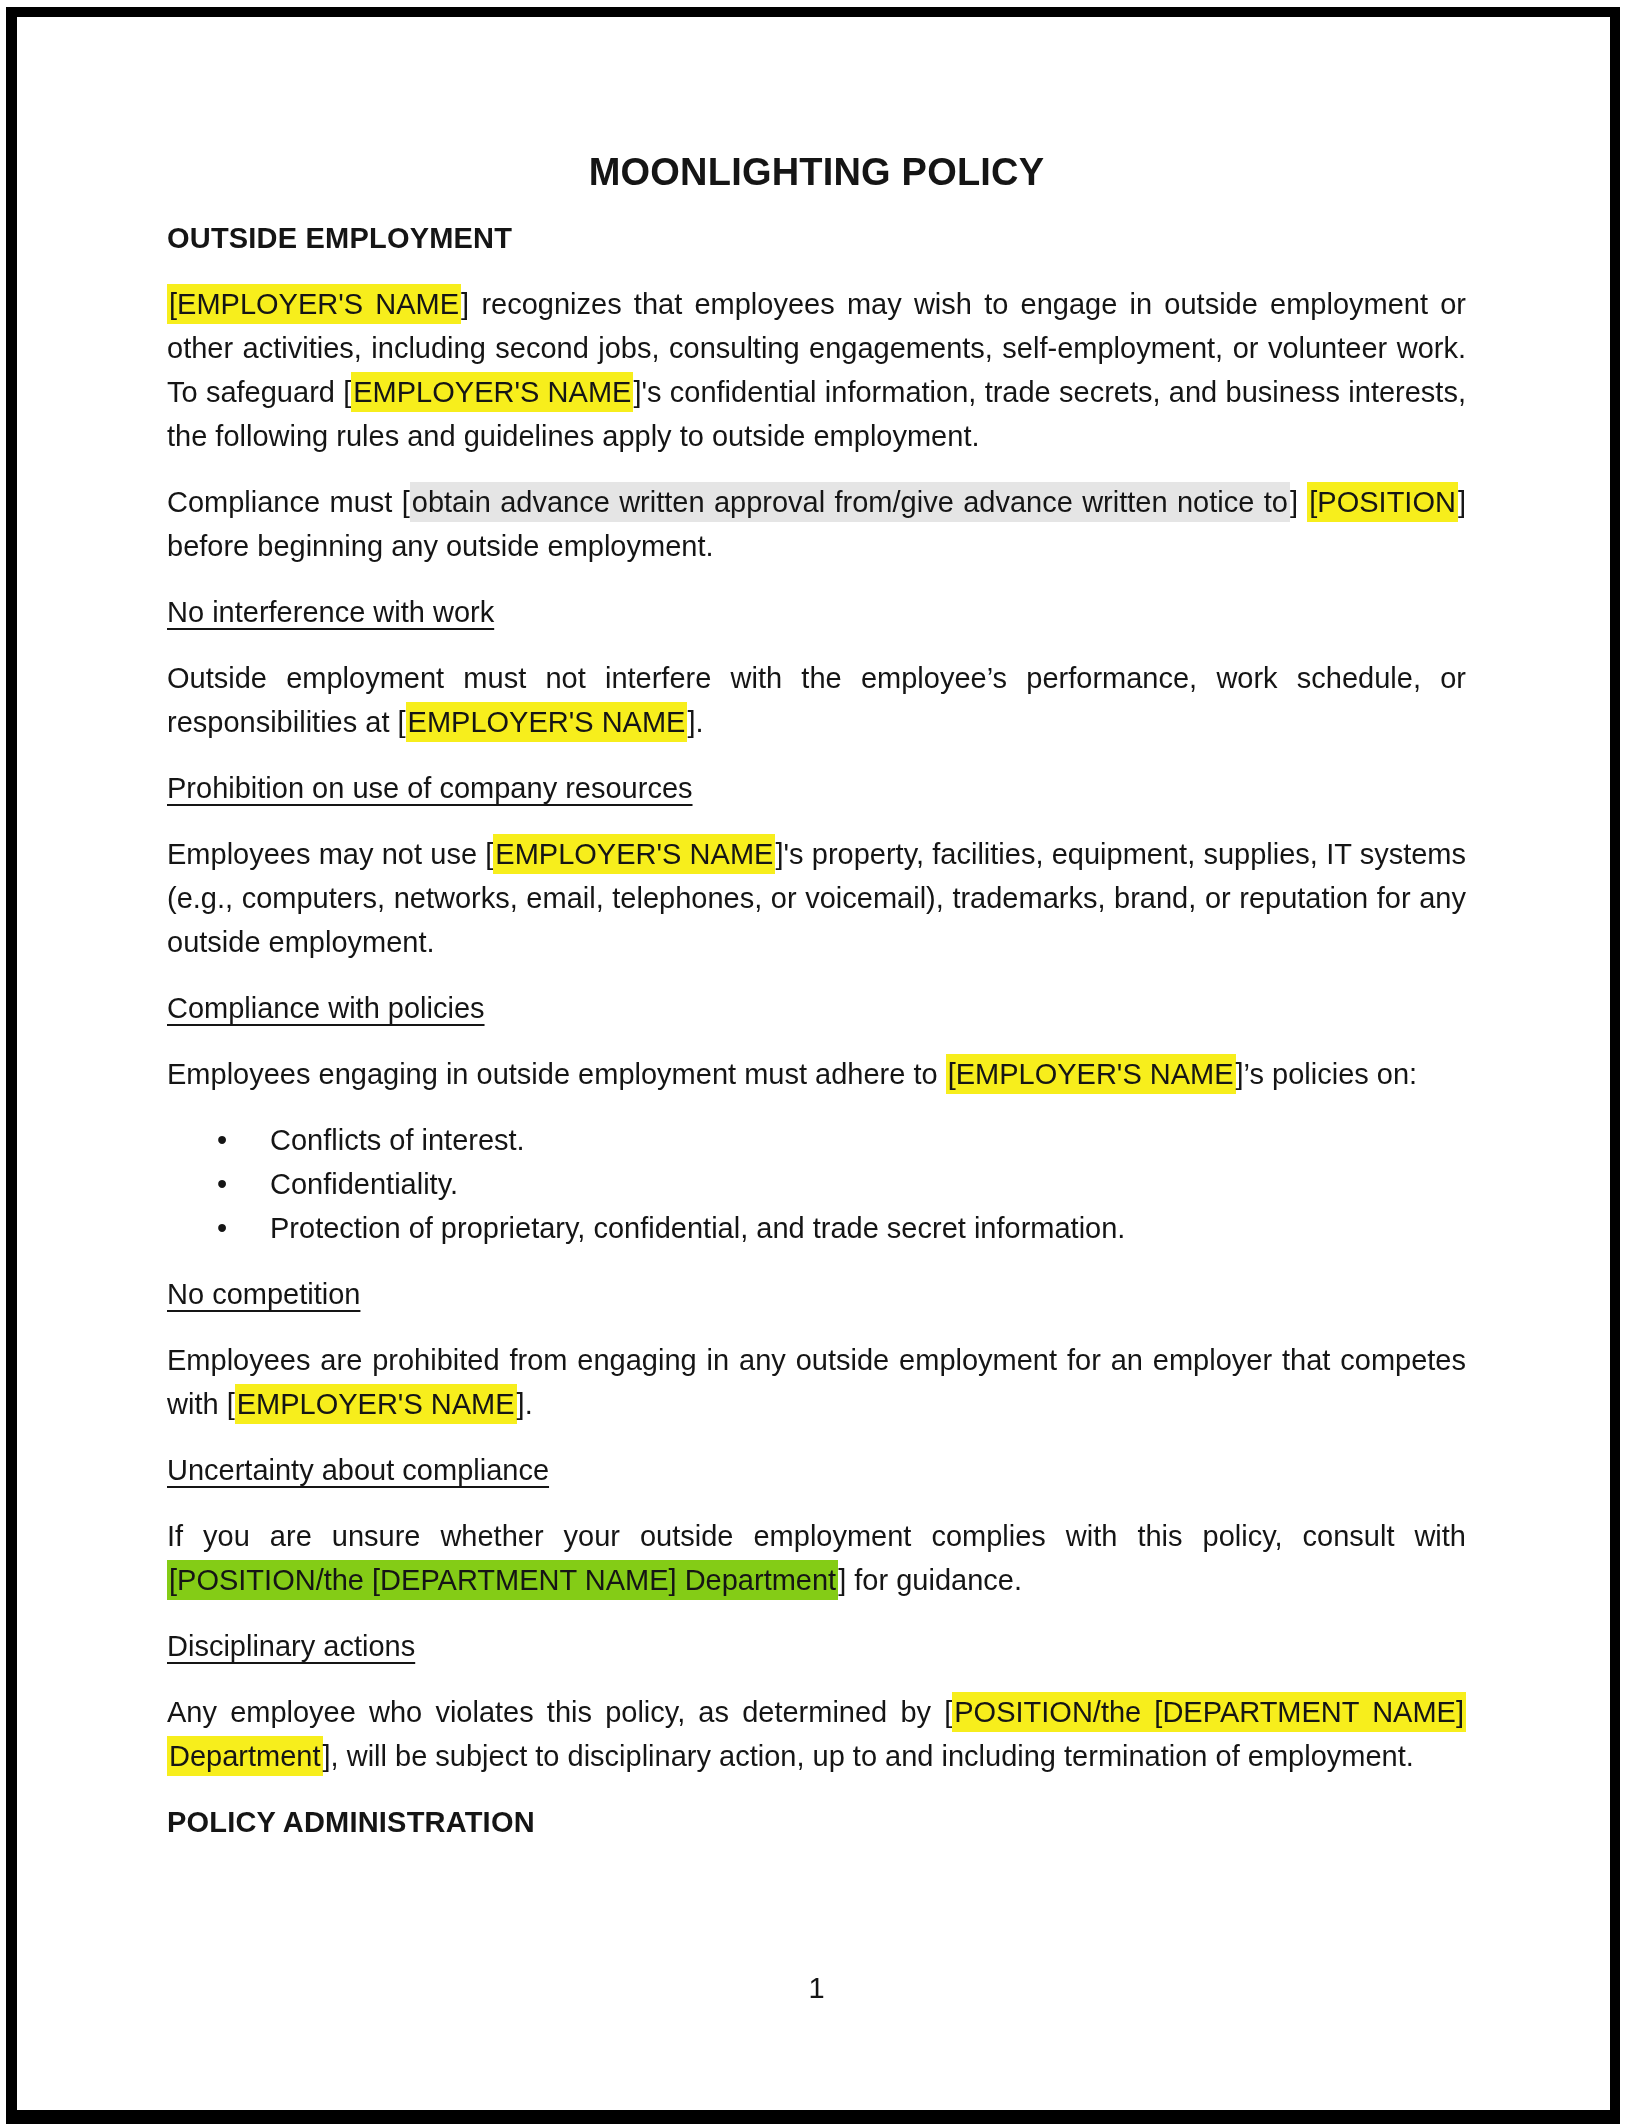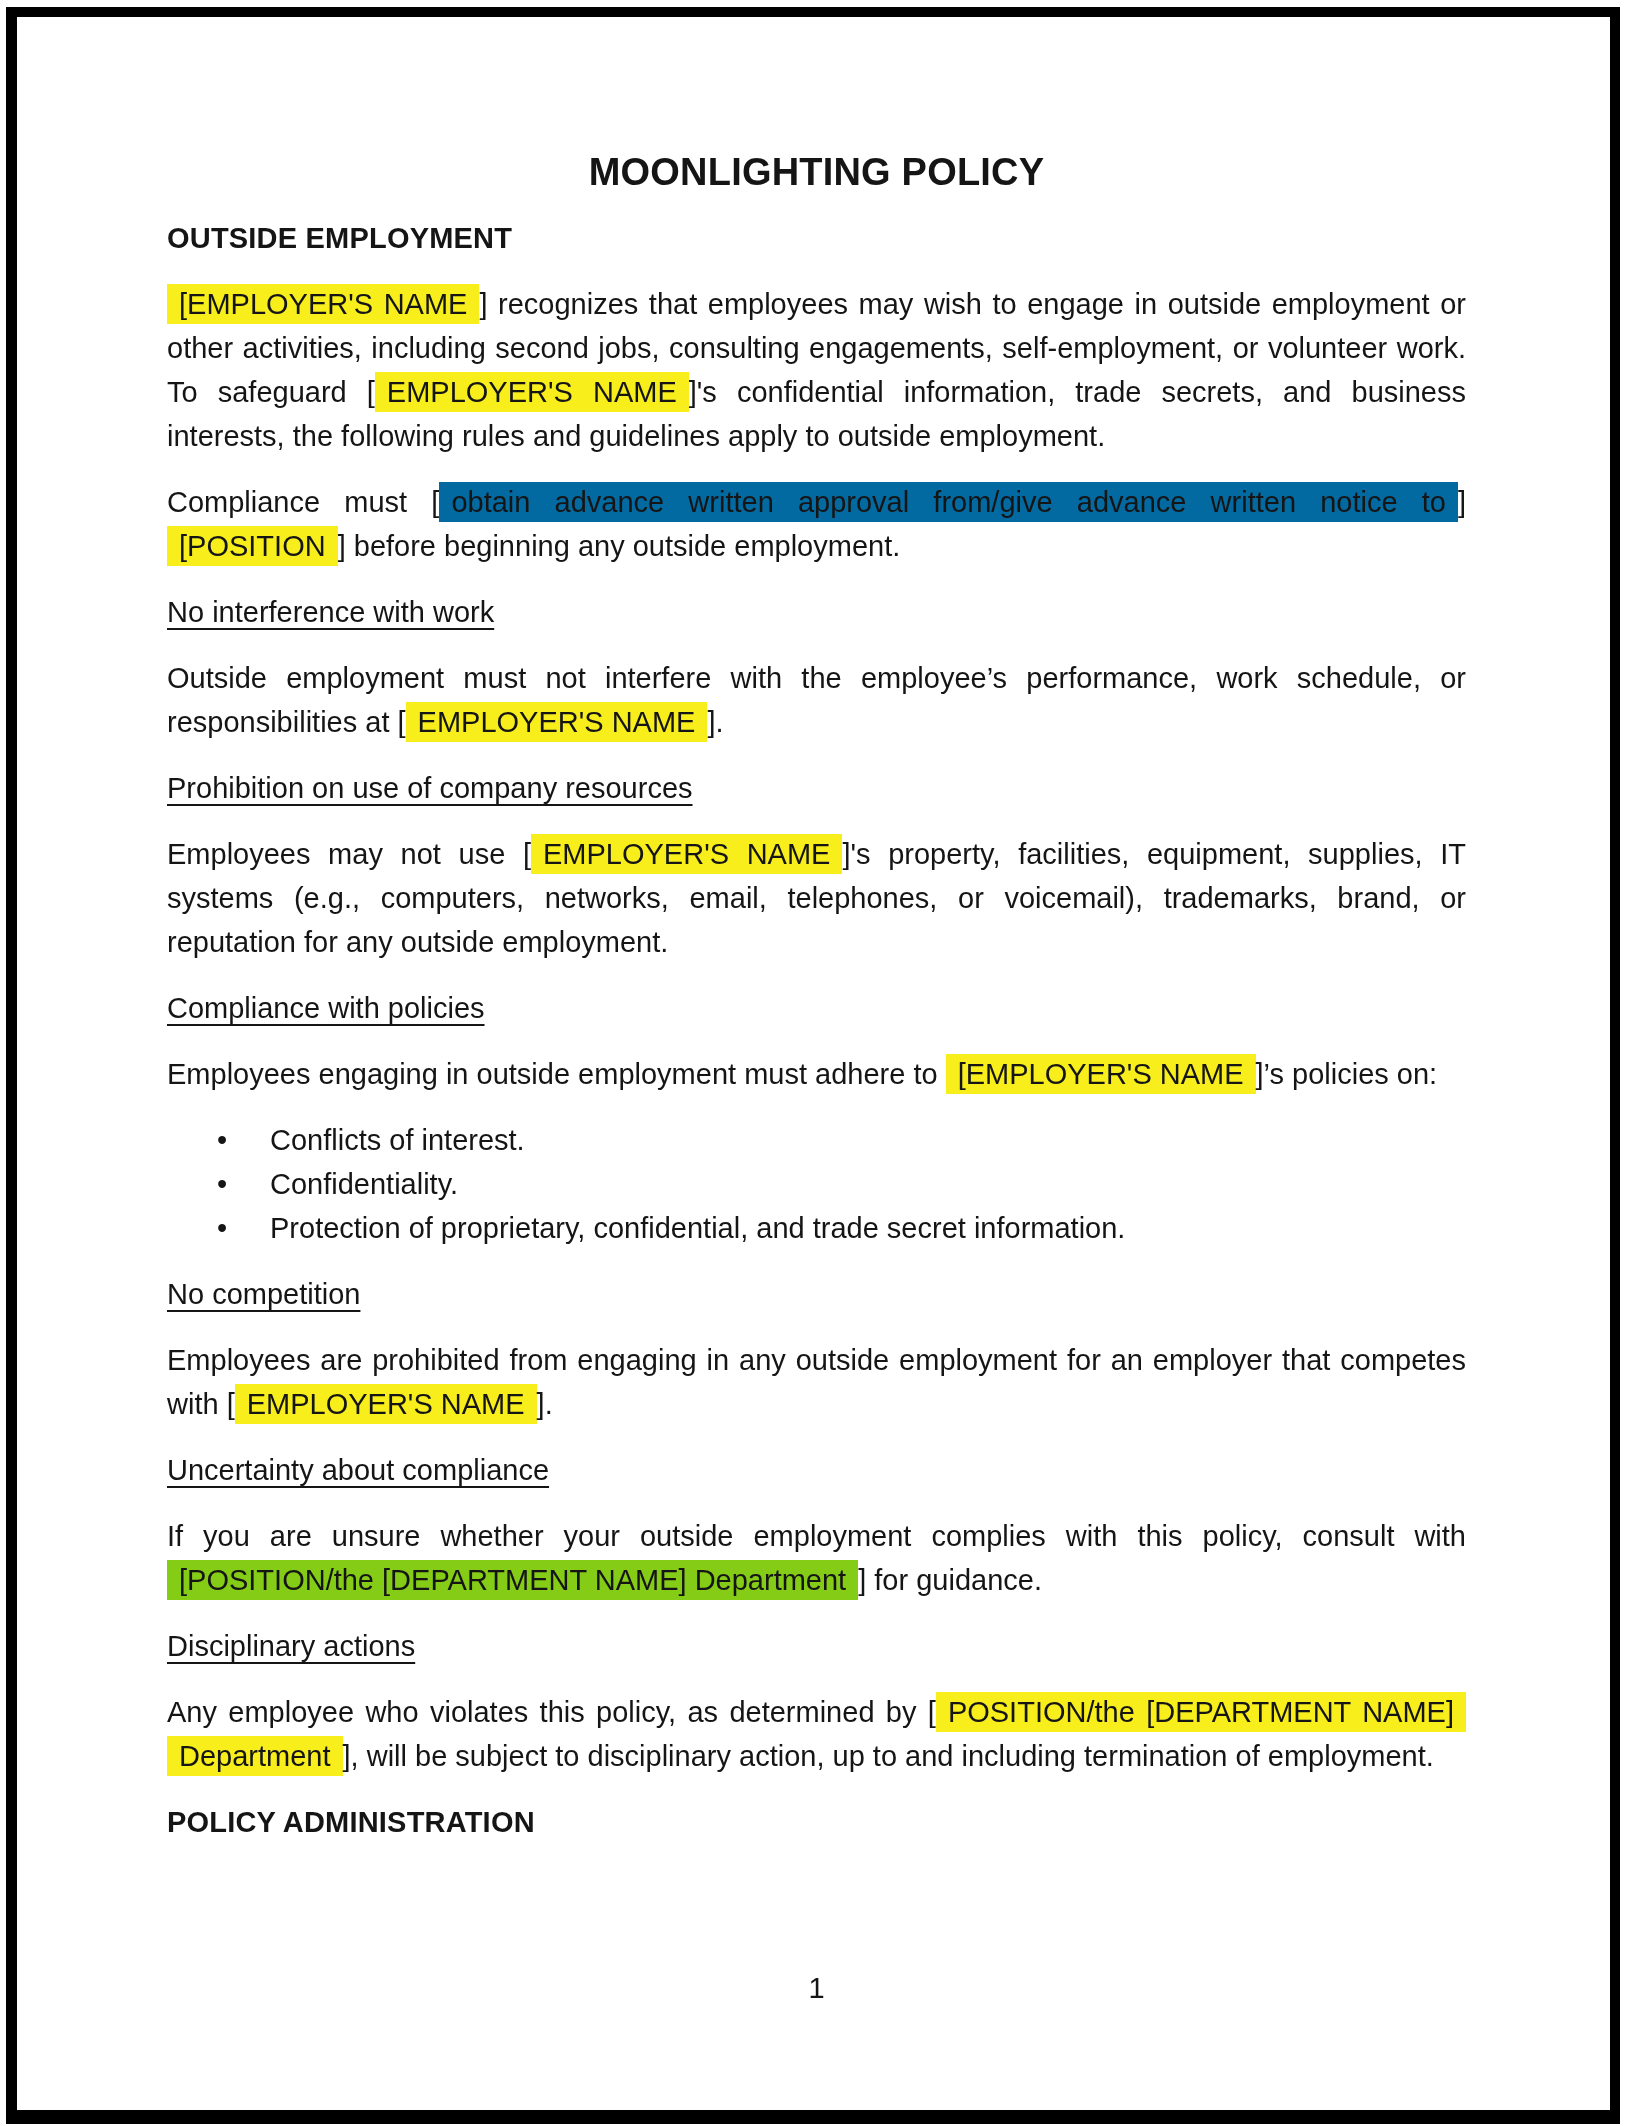--- a/index.html
+++ b/index.html
@@ -52,21 +52,21 @@
   }
   .doc-paragraph {
     font-size: 29px;
     line-height: 44px;
     margin: 22px 0;
     text-align: justify;
     text-align-last: left;
   }
   mark.hl {
     color: inherit;
-    padding: 4px 12px;
+    padding: 4px 2px;
     -webkit-box-decoration-break: clone;
     box-decoration-break: clone;
   }
   ul.doc-list {
     list-style: none;
     margin: 22px 0;
     padding: 0;
   }
   ul.doc-list li {
     position: relative;
@@ -92,21 +92,21 @@
 </style>
 </head>
 <body>
 
 <div class="page">
   <div class="frame"></div>
   <div class="content" id="doc-content">
       <div class="doc-title">MOONLIGHTING POLICY</div>
       <div class="doc-heading">OUTSIDE EMPLOYMENT</div>
       <p class="doc-paragraph"><mark class="hl" style="background: rgb(247, 238, 28);">[EMPLOYER'S NAME</mark><span>] recognizes that employees may wish to engage in outside employment or other activities, including second jobs, consulting engagements, self-employment, or volunteer work. To safeguard [</span><mark class="hl" style="background: rgb(247, 238, 28);">EMPLOYER'S NAME</mark><span>]'s confidential information, trade secrets, and business interests, the following rules and guidelines apply to outside employment.</span></p>
-      <p class="doc-paragraph"><span>Compliance must [</span><mark class="hl" style="background: #0369a1;">obtain advance written approval from/give advance written notice to</mark><span>] </span><mark class="hl" style="background: rgb(247, 238, 28);">[POSITION</mark><span>] before beginning any outside employment.</span></p>
+      <p class="doc-paragraph"><span>Compliance must [</span><mark class="hl" style="background: #e5e5e5;">obtain advance written approval from/give advance written notice to</mark><span>] </span><mark class="hl" style="background: rgb(247, 238, 28);">[POSITION</mark><span>] before beginning any outside employment.</span></p>
       <div class="doc-subheading">No interference with work</div>
       <p class="doc-paragraph"><span>Outside employment must not interfere with the employee’s performance, work schedule, or responsibilities at [</span><mark class="hl" style="background: rgb(247, 238, 28);">EMPLOYER'S NAME</mark><span>].</span></p>
       <div class="doc-subheading">Prohibition on use of company resources</div>
       <p class="doc-paragraph"><span>Employees may not use [</span><mark class="hl" style="background: rgb(247, 238, 28);">EMPLOYER'S NAME</mark><span>]'s property, facilities, equipment, supplies, IT systems (e.g., computers, networks, email, telephones, or voicemail), trademarks, brand, or reputation for any outside employment.</span></p>
       <div class="doc-subheading">Compliance with policies</div>
       <p class="doc-paragraph"><span>Employees engaging in outside employment must adhere to </span><mark class="hl" style="background: rgb(247, 238, 28);">[EMPLOYER'S NAME</mark><span>]’s policies on:</span></p>
       <ul class="doc-list">
         <li><span class="bullet">•</span><span>Conflicts of interest.</span></li>
         <li><span class="bullet">•</span><span>Confidentiality.</span></li>
         <li><span class="bullet">•</span><span>Protection of proprietary, confidential, and trade secret information.</span></li>

